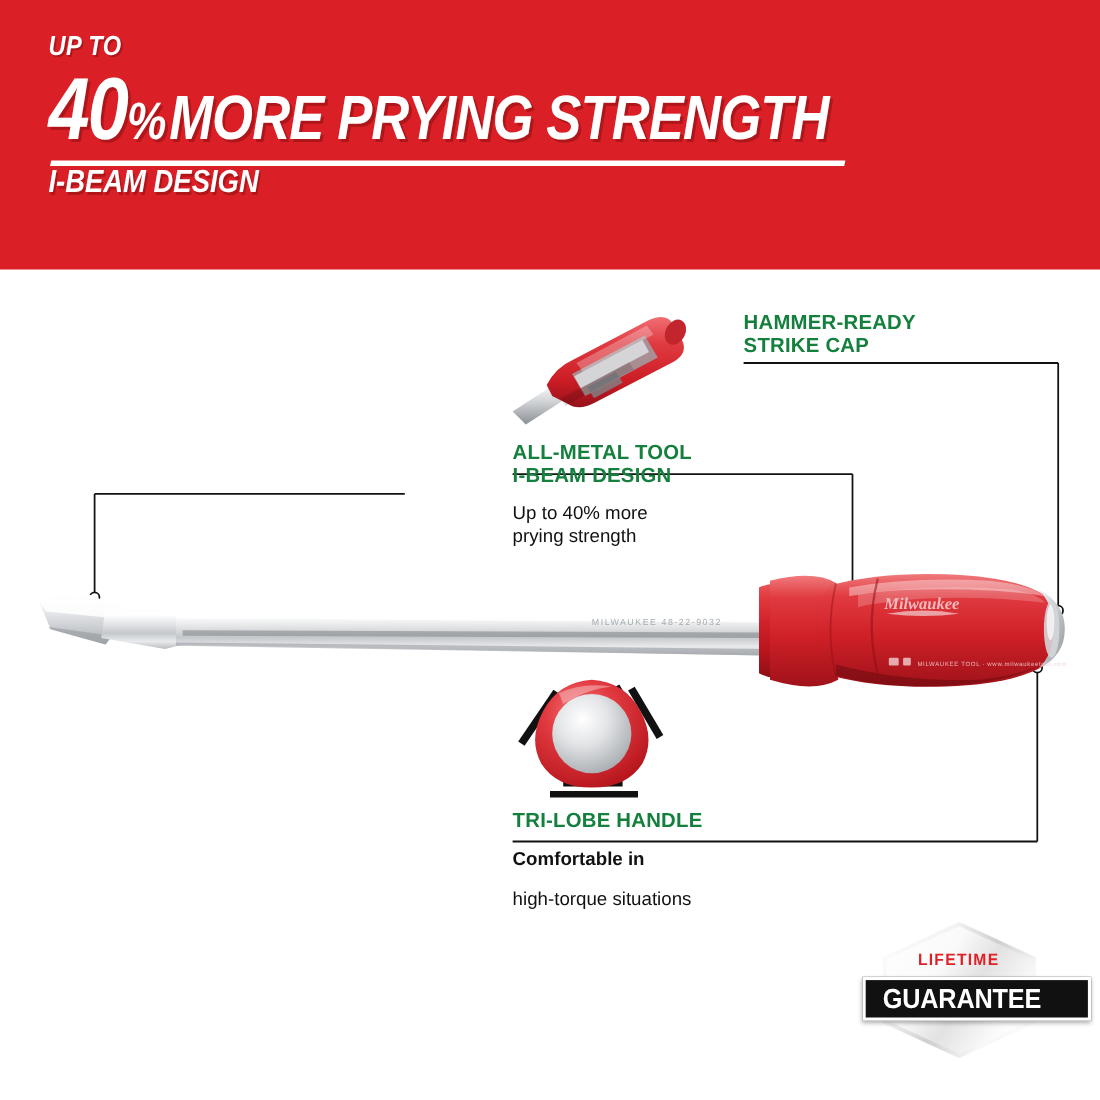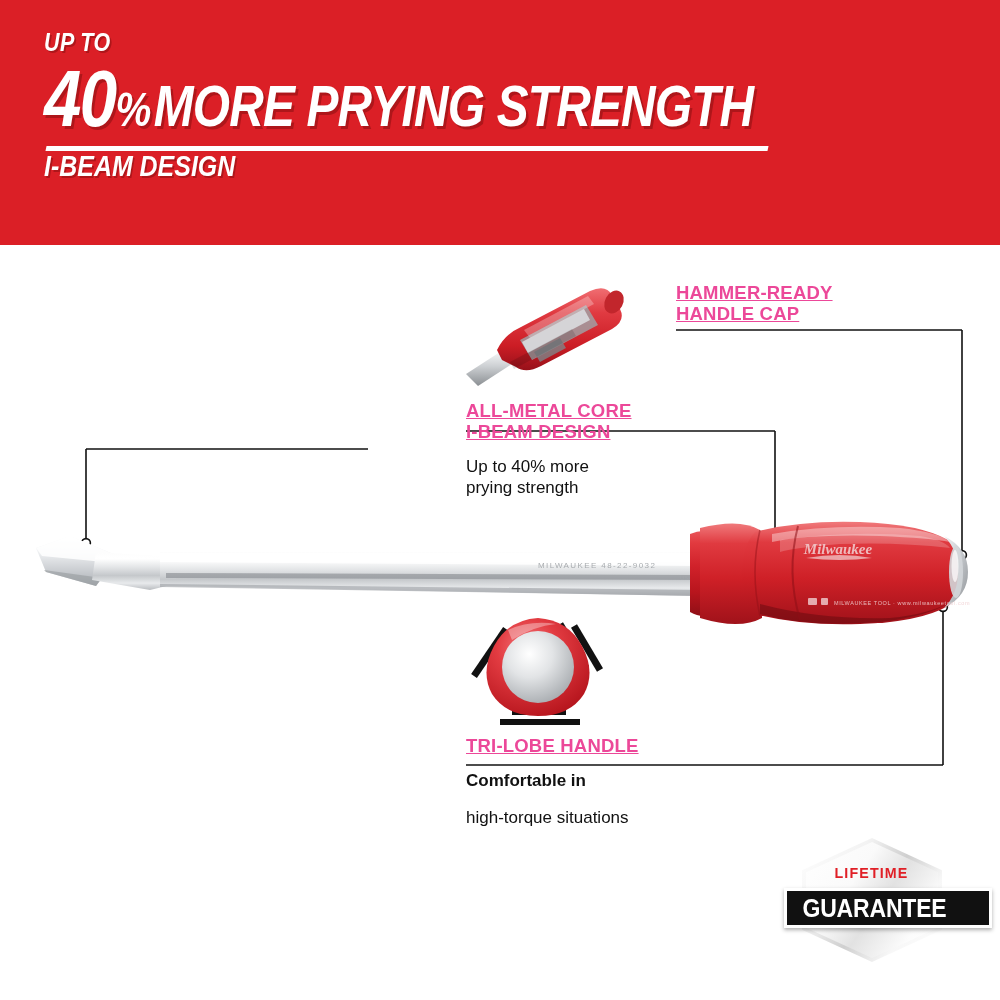--- a/index.html
+++ b/index.html
@@ -55,22 +55,22 @@
     font-size:29px;font-weight:bold;font-style:italic;color:#fff;
     letter-spacing:0px;line-height:1;
     transform:scaleX(0.86);transform-origin:left center;
     text-shadow:2px 2px 0 rgba(120,10,14,0.45);
     white-space:nowrap;
   }
 
   
   .callout{position:absolute;}
   .callout .title{
-    font-size:18.5px;font-weight:bold;color:#ec4899;
-    letter-spacing:0.2px;line-height:21px;white-space:nowrap;text-decoration:underline;
+    font-size:18.5px;font-weight:bold;color:#15803d;
+    letter-spacing:0.2px;line-height:21px;white-space:nowrap;
   }
   .callout .body{
     font-size:17px;color:#111;font-weight:normal;
     line-height:21px;white-space:nowrap;margin-top:5px;
   }
   .callout.right-align .title,
   .callout.right-align .body{text-align:right;}
 
   
   .leaders{position:absolute;left:0;top:0;width:1000px;height:1000px;}
@@ -297,29 +297,29 @@
                Q508,620 538,618 Z" fill="url(#loboRed)"></path>
 
       <circle cx="538" cy="667" r="36" fill="url(#loboCore)"></circle>
 
       <path d="M508,630 Q530,620 556,624 Q534,626 512,640 Z" fill="#ffffff" opacity="0.35"></path>
     </g>
   </svg>
 
 
   <div class="callout" style="left:466px;top:400px;">
-    <div class="title">ALL-METAL CORE</div>
+    <div class="title">ALL-METAL TOOL</div>
     <div class="title">I-BEAM DESIGN</div>
     <div class="body" style="margin-top:14px;">Up to 40% more</div>
     <div class="body" style="margin-top:0;">prying strength</div>
   </div>
 
   <div class="callout" style="left:676px;top:282px;">
     <div class="title">HAMMER-READY</div>
-    <div class="title">HANDLE CAP</div>
+    <div class="title">STRIKE CAP</div>
   </div>
 
   <div class="callout" style="left:466px;top:735px;">
     <div class="title">TRI-LOBE HANDLE</div>
     <div class="body" style="margin-top:14px;font-weight:bold;">Comfortable in</div>
     <div class="body" style="margin-top:16px;">high-torque situations</div>
   </div>
 
   <div class="badge">
     <div class="hexwrap">

